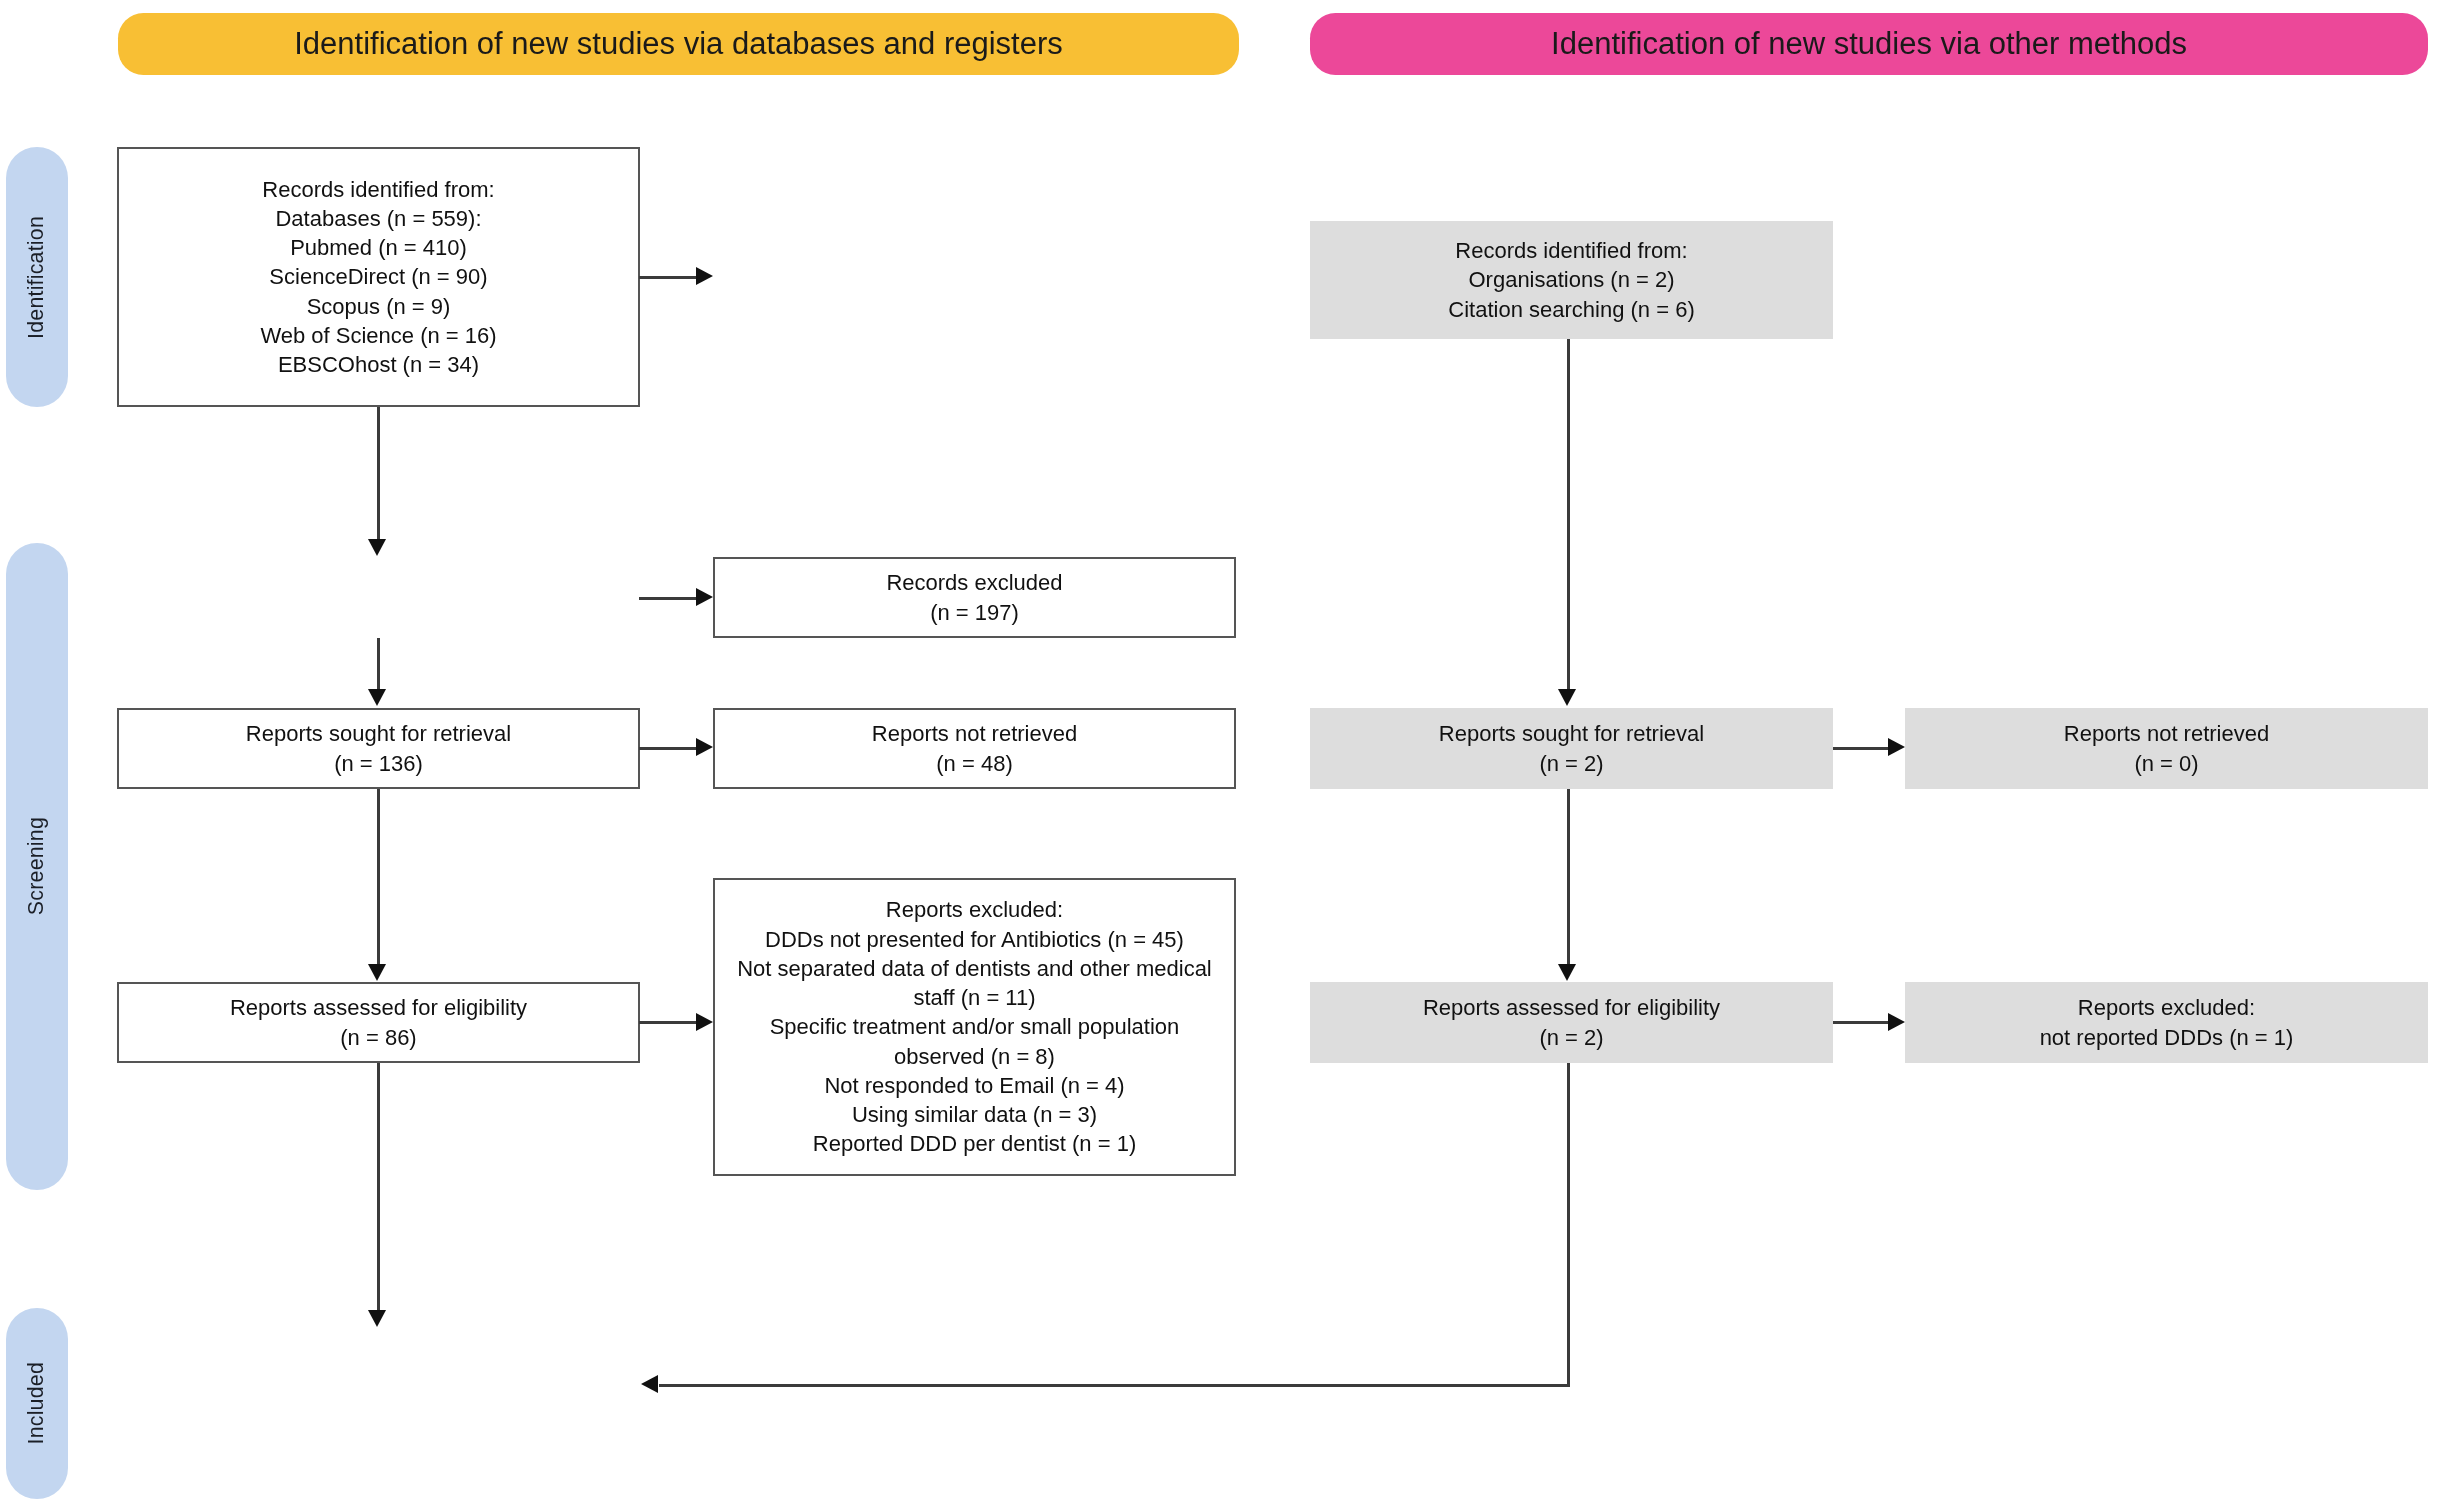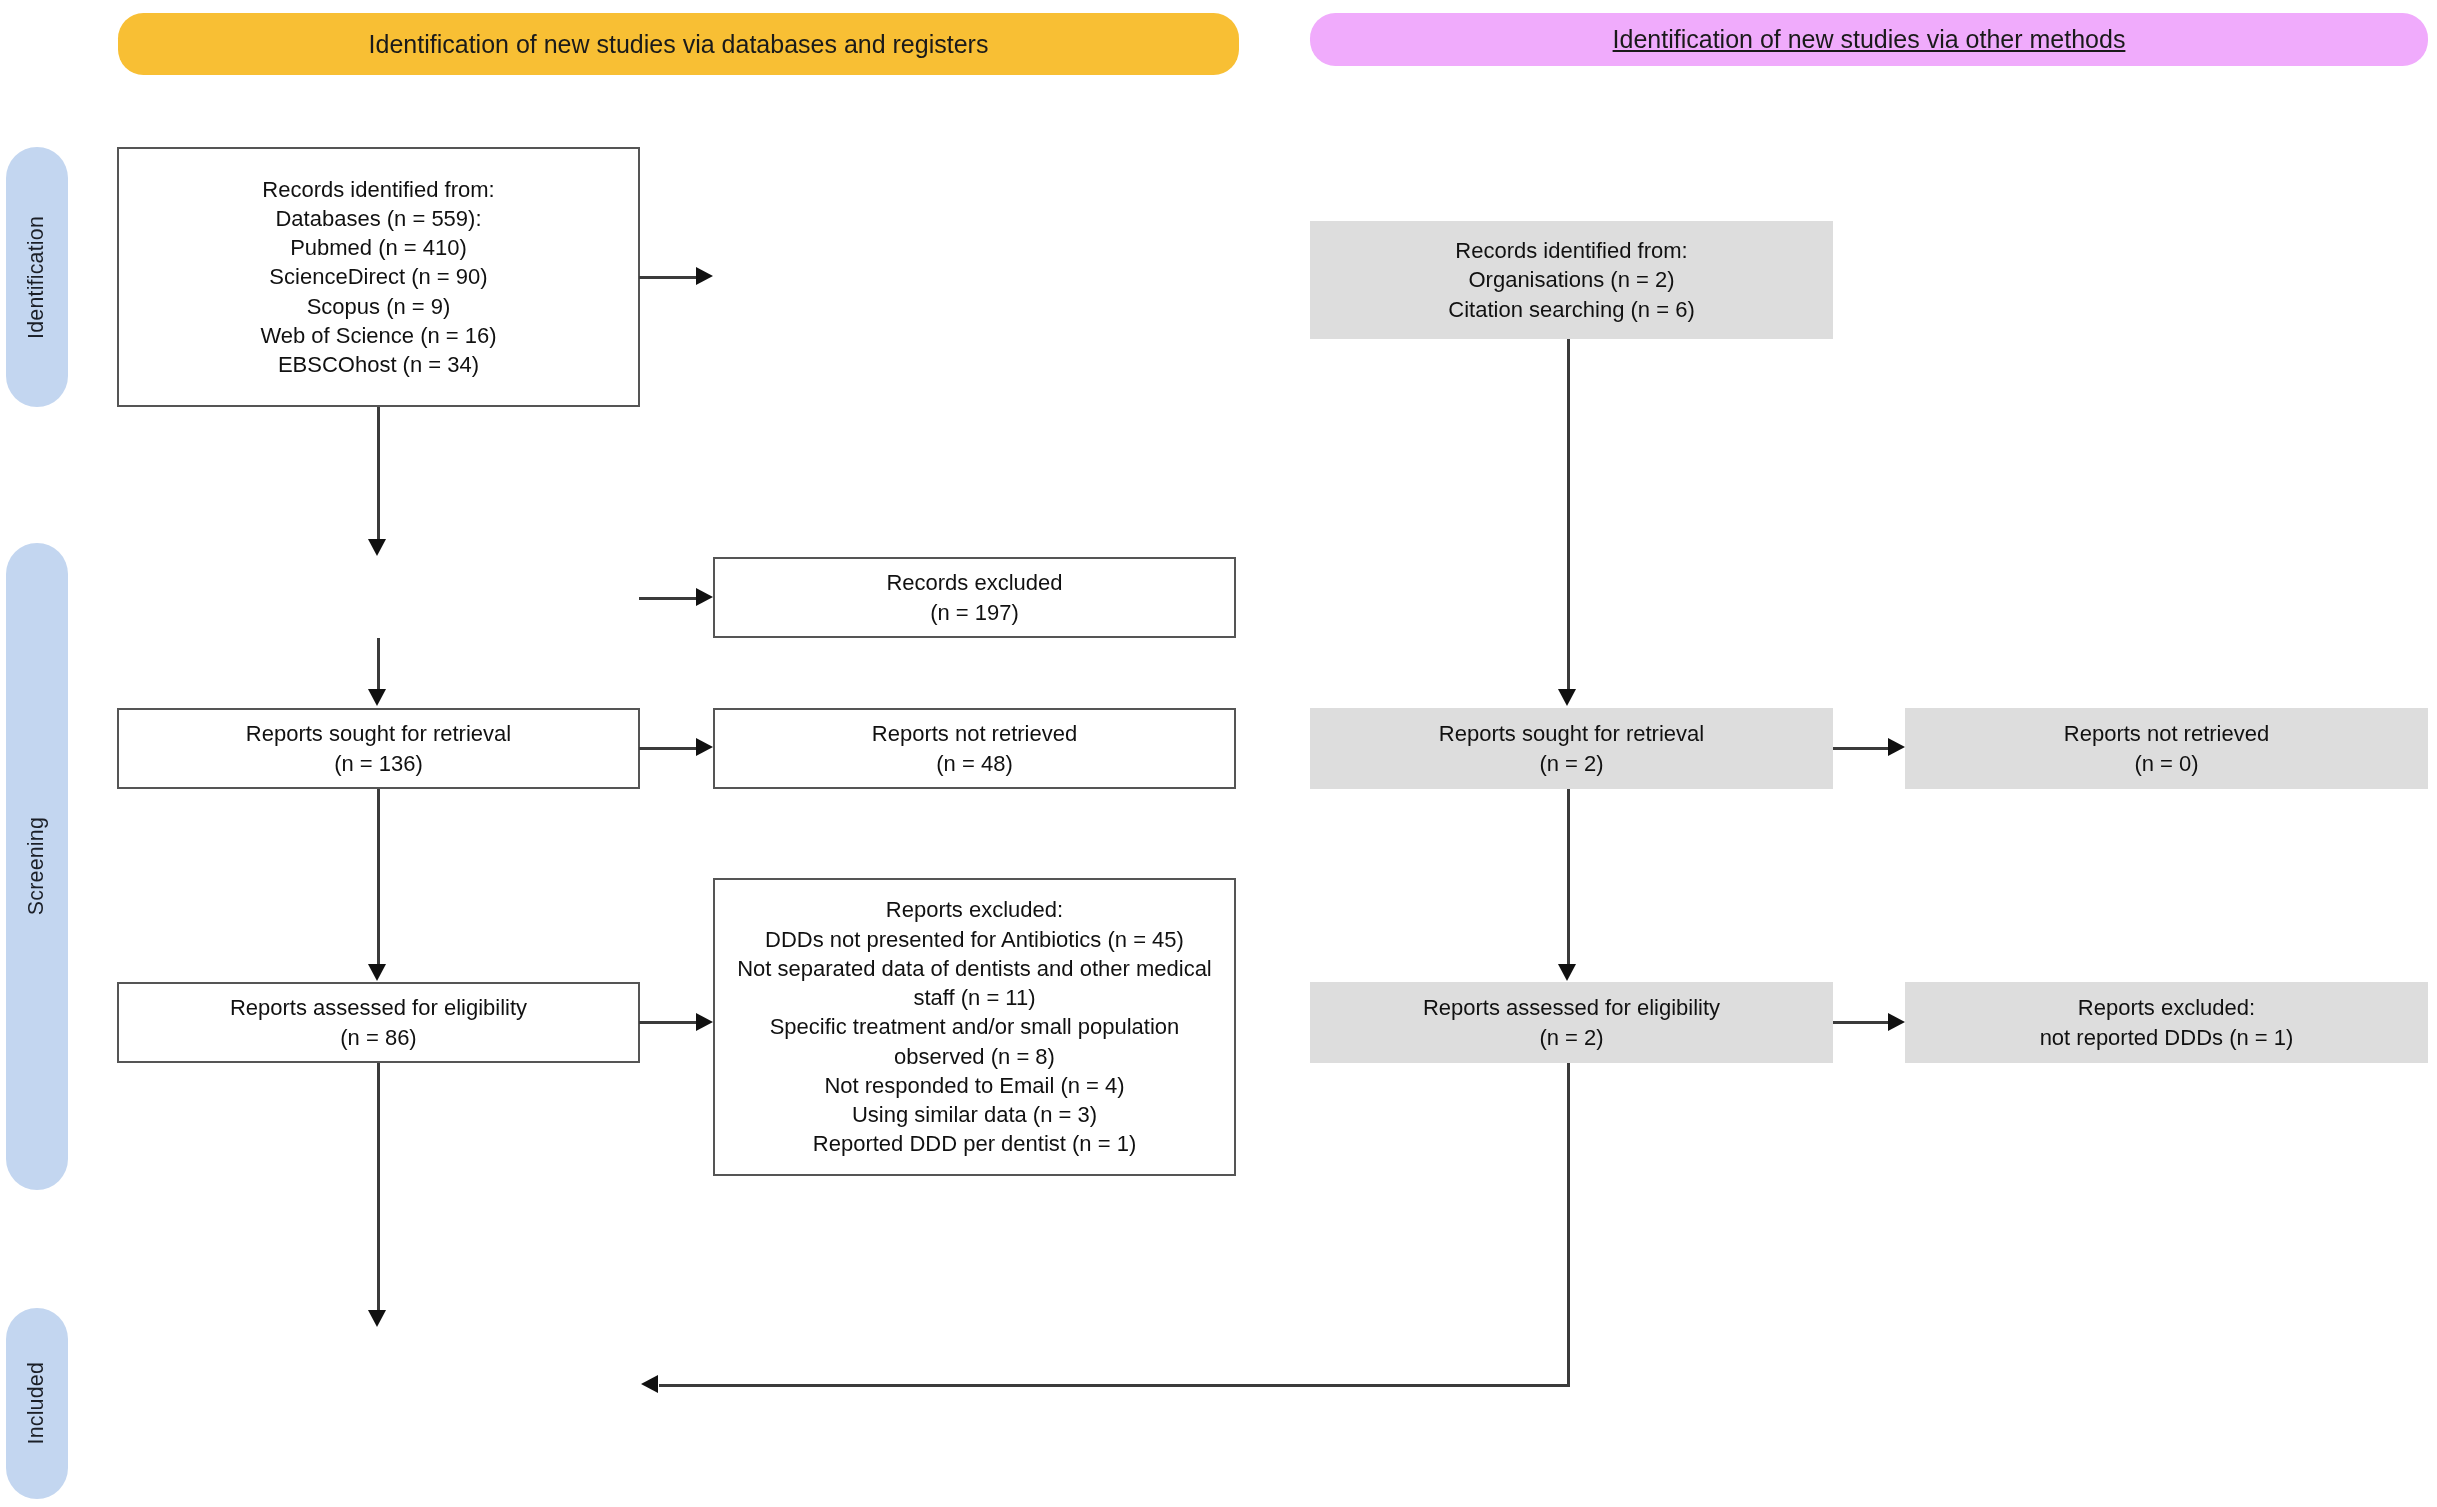--- a/index.html
+++ b/index.html
@@ -20,28 +20,28 @@
   }
 
   
   .banner {
     position: absolute;
     border-radius: 25.4px;
     display: flex;
     align-items: center;
     justify-content: center;
     text-align: center;
-    font-size: 25px;
+    font-size: 31px;
     color: #1a1a1a;
     line-height: 1.2;
     padding: 0 14px;
     box-sizing: border-box;
   }
   .banner-left  { left: 118px;  top: 12.7px; width: 1121px; height: 62px; background: #f8bf34; }
-  .banner-right { left: 1310px; top: 12.7px; width: 1118px; height: 53px; background: #f0abfc; text-decoration: underline; }
+  .banner-right { left: 1310px; top: 12.7px; width: 1118px; height: 62px; background: #ec4899; }
 
   
   .rail {
     position: absolute;
     left: 5.8px;
     width: 62px;
     background: #c3d6f0;
     border-radius: 31px;
     display: flex;
     align-items: center;

